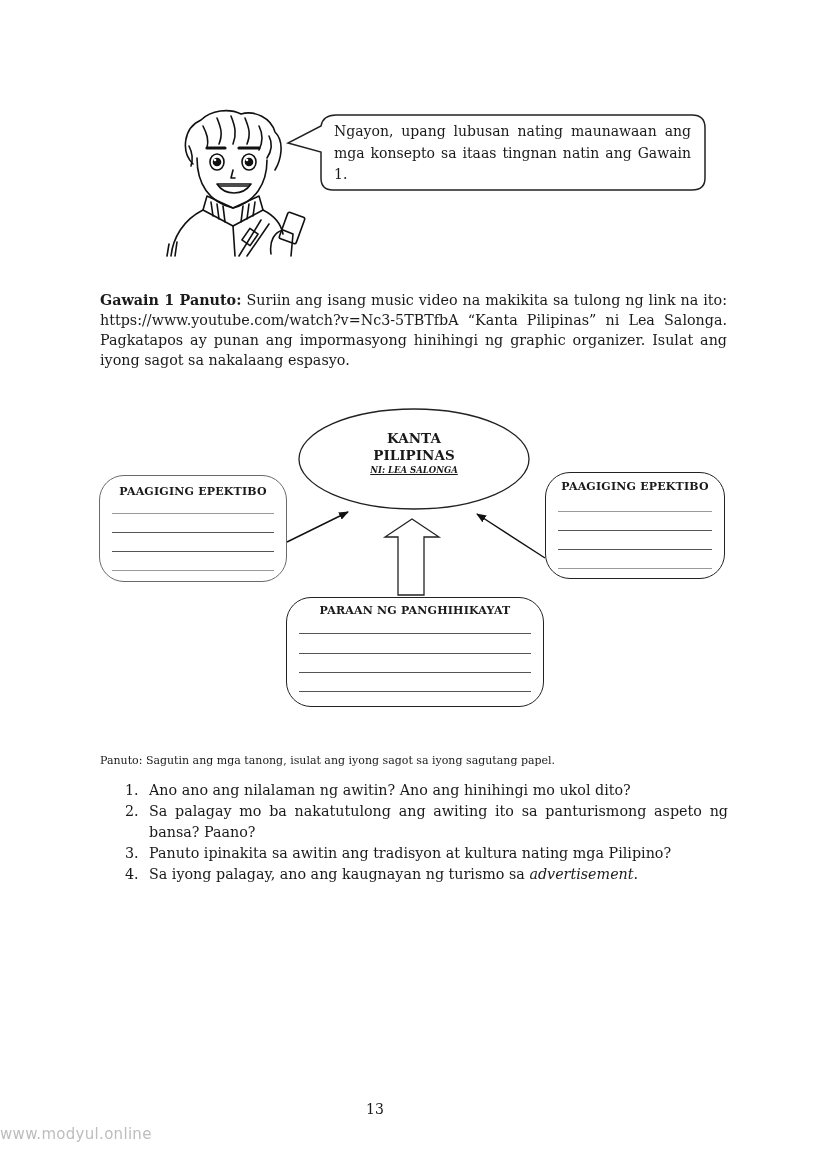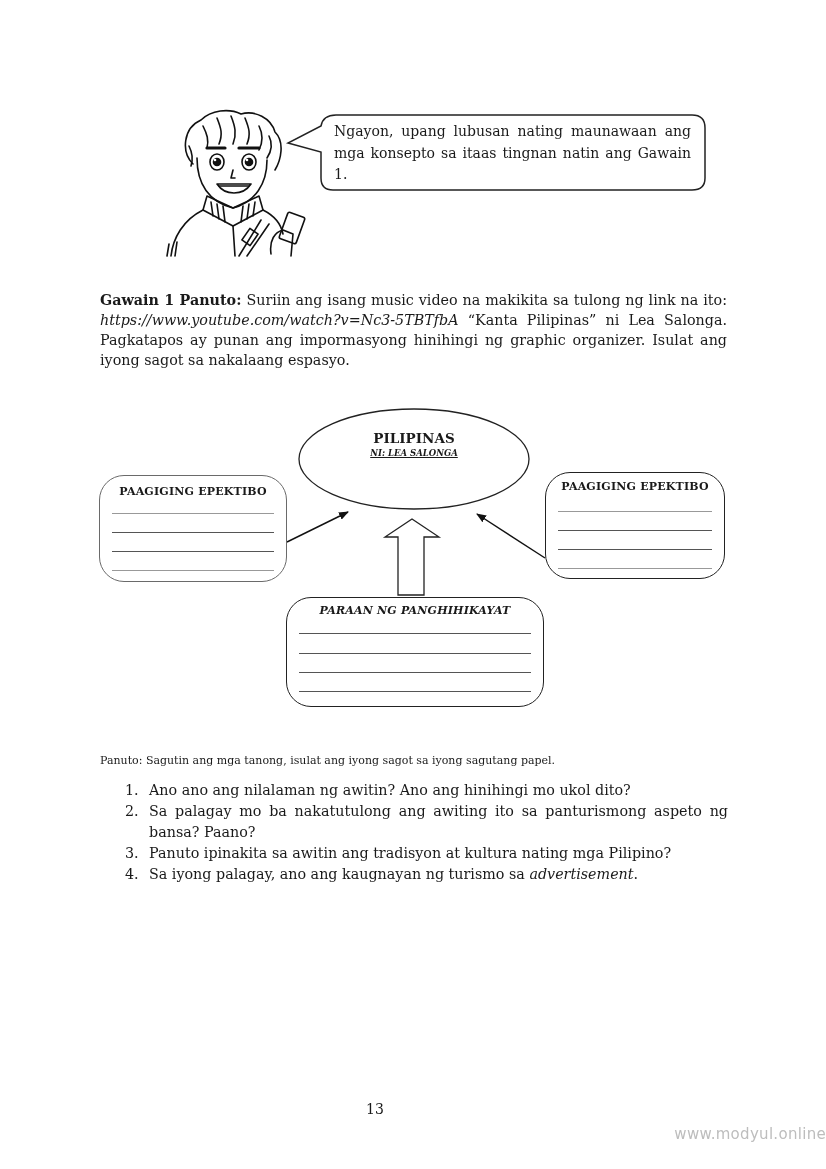--- a/index.html
+++ b/index.html
@@ -12,46 +12,46 @@
 
   
   #bubble-svg { left: 280px; top: 110px; width: 430px; height: 86px; }
   #bubble-text { left: 334px; top: 121px; width: 357px; font-size: 14px; line-height: 21.5px;
                  text-align: justify; text-align-last: left; }
 
   
   #gawain { left: 100px; top: 290px; width: 627px; font-size: 14.3px; line-height: 20px;
             text-align: justify; }
   #gawain .bold { font-weight: bold; }
-  #gawain .link { font-style: italic; }
+  #gawain .link { }
 
   
   #organizer-svg { left: 0; top: 0; width: 826px; height: 1169px; pointer-events: none; }
   .box { position: absolute; background: transparent; box-sizing: border-box; border-radius: 25px; }
   .box-title { font-weight: bold; font-size: 11px; text-align: center; letter-spacing: 0.2px; }
   .line { position: absolute; left: 12px; right: 12px; height: 0; border-top: 1px solid #555; }
 
   #box-left { left: 99px; top: 475px; width: 188px; height: 107px; border: 1.5px solid #6a6a6a; }
   #box-right { left: 545px; top: 472px; width: 180px; height: 107px; border: 1.5px solid #222; }
-  #box-bottom { left: 286px; top: 597px; width: 258px; height: 110px; border: 1.5px solid #222; font-style: italic; }
+  #box-bottom { left: 286px; top: 597px; width: 258px; height: 110px; border: 1.5px solid #222; }
 
   #ellipse-text { left: 299px; top: 430px; width: 230px; text-align: center; }
   #ellipse-title { font-weight: bold; font-size: 13.5px; line-height: 17px; }
   #ellipse-sub { font-weight: bold; font-style: italic; font-size: 8.5px; line-height: 12px; text-decoration: underline; }
 
   
   #panuto { left: 100px; top: 751px; width: 640px; font-size: 11px; line-height: 20px; }
   #questions { left: 100px; top: 780px; width: 628px; margin: 0; padding: 0; list-style: none; }
   #questions li { position: relative; padding-left: 49px; font-size: 14.3px; line-height: 21px;
                   text-align: justify; }
   #questions li .num { position: absolute; left: 25px; top: 0; }
   #questions li .em { font-style: italic; }
 
   #page-number { left: 0; width: 750px; top: 1101px; text-align: center; font-size: 14px; }
-  #watermark { left: 0; width: 826px; top: 1125px; text-align: right; font-size: 15px;
+  #watermark { left: 0; width: 826px; top: 1125px; text-align: left; font-size: 15px;
                font-family: "DejaVu Sans", "Liberation Sans", sans-serif; color: #bdbdbd; letter-spacing: 0.3px; }
 </style>
 </head>
 <body>
 
 <svg id="character" class="abs" viewBox="0 0 150 154" xmlns="http://www.w3.org/2000/svg">
   <g fill="none" stroke="#111" stroke-width="1.6" stroke-linecap="round" stroke-linejoin="round">
 
     <path d="M30 60 C18 48 20 24 38 16 C48 6 66 4 78 10 C92 6 108 14 112 28 C122 38 118 56 112 66"></path>
     <path d="M40 22 C44 30 46 36 44 44"></path>
@@ -116,20 +116,21 @@
     </marker>
   </defs>
   <ellipse cx="414" cy="459" rx="115" ry="50" fill="none" stroke="#222" stroke-width="1.3"></ellipse>
   <line x1="287" y1="542" x2="348" y2="512" stroke="#111" stroke-width="1.4" marker-end="url(#arrowhead)"></line>
   <line x1="545" y1="558" x2="477" y2="514" stroke="#111" stroke-width="1.4" marker-end="url(#arrowhead)"></line>
   <path d="M412 519 L439 537 L424 537 L424 595 L398 595 L398 537 L385 537 Z" fill="#fff" stroke="#222" stroke-width="1.3"></path>
 </svg>
 
 <div id="ellipse-text" class="abs">
   <div id="ellipse-title">
+    <div>KANTA</div>
     <div>PILIPINAS</div>
   </div>
   <div id="ellipse-sub">NI: LEA SALONGA</div>
 </div>
 
 <div id="box-left" class="box">
   <div class="box-title" style="margin-top:9px;">PAAGIGING EPEKTIBO</div>
   <div class="line" style="top:37px; border-color:#999;"></div>
   <div class="line" style="top:56px;"></div>
   <div class="line" style="top:75px;"></div>

